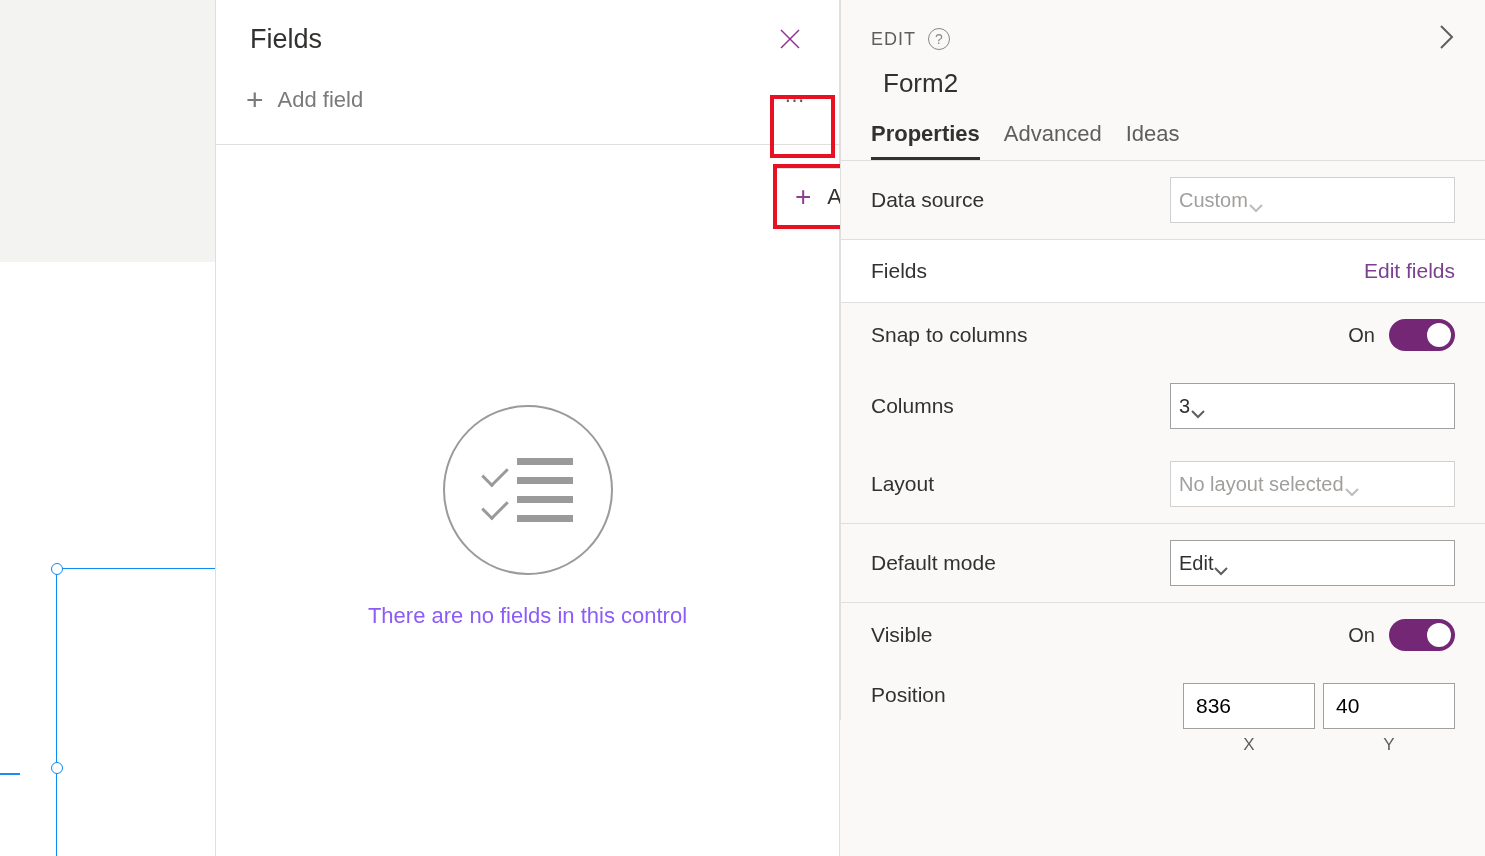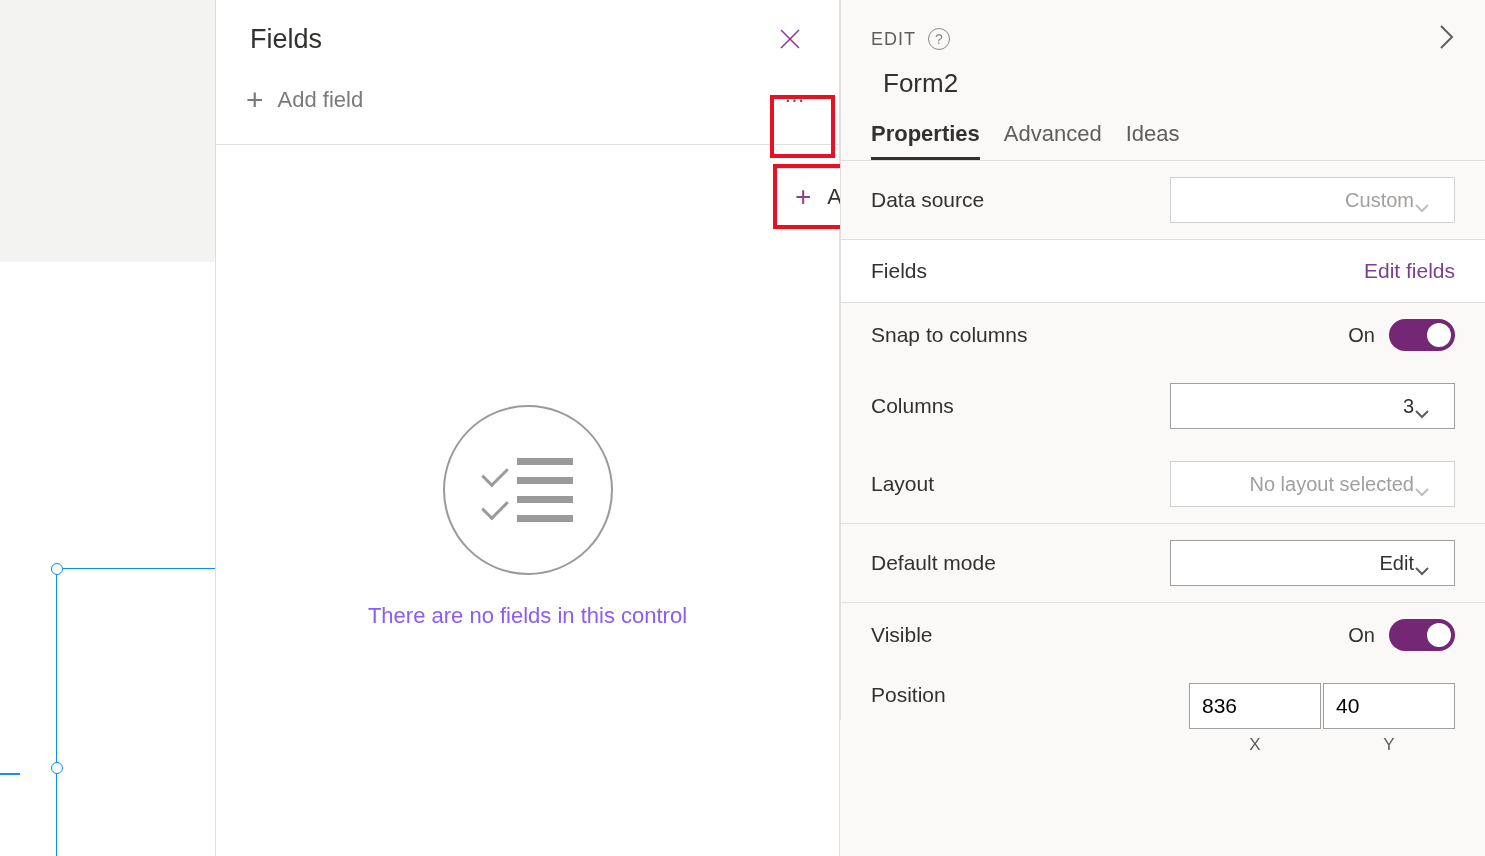--- a/index.html
+++ b/index.html
@@ -260,22 +260,22 @@
       cursor: pointer;
     }
     
     .dropdown {
       width: 285px;
       height: 46px;
       border: 1px solid #a0a0a0;
       background: #ffffff;
       display: flex;
       align-items: center;
-      justify-content: flex-end;
-      padding: 0 24px;
+      justify-content: flex-start;
+      padding: 0 8px;
       font-size: 20px;
       cursor: pointer;
     }
     .dropdown.disabled {
       color: #a19f9d;
       border-color: #d2d0ce;
     }
     .chevron-down {
       width: 16px;
       height: 10px;
@@ -296,21 +296,21 @@
     .toggle-knob {
       position: absolute;
       right: 4px;
       top: 4px;
       width: 24px;
       height: 24px;
       background: #ffffff;
       border-radius: 50%;
     }
     
-    .pos-inputs { display: flex; gap: 2px; }
+    .pos-inputs { display: flex; gap: 8px; }
     .pos-col { display: flex; flex-direction: column; align-items: center; gap: 6px; }
     .num-input {
       width: 132px;
       height: 46px;
       border: 1px solid #a0a0a0;
       background: #ffffff;
       font-size: 21px;
       padding: 0 12px;
     }
     .pos-lbl { font-size: 17px; color: #605e5c; }

